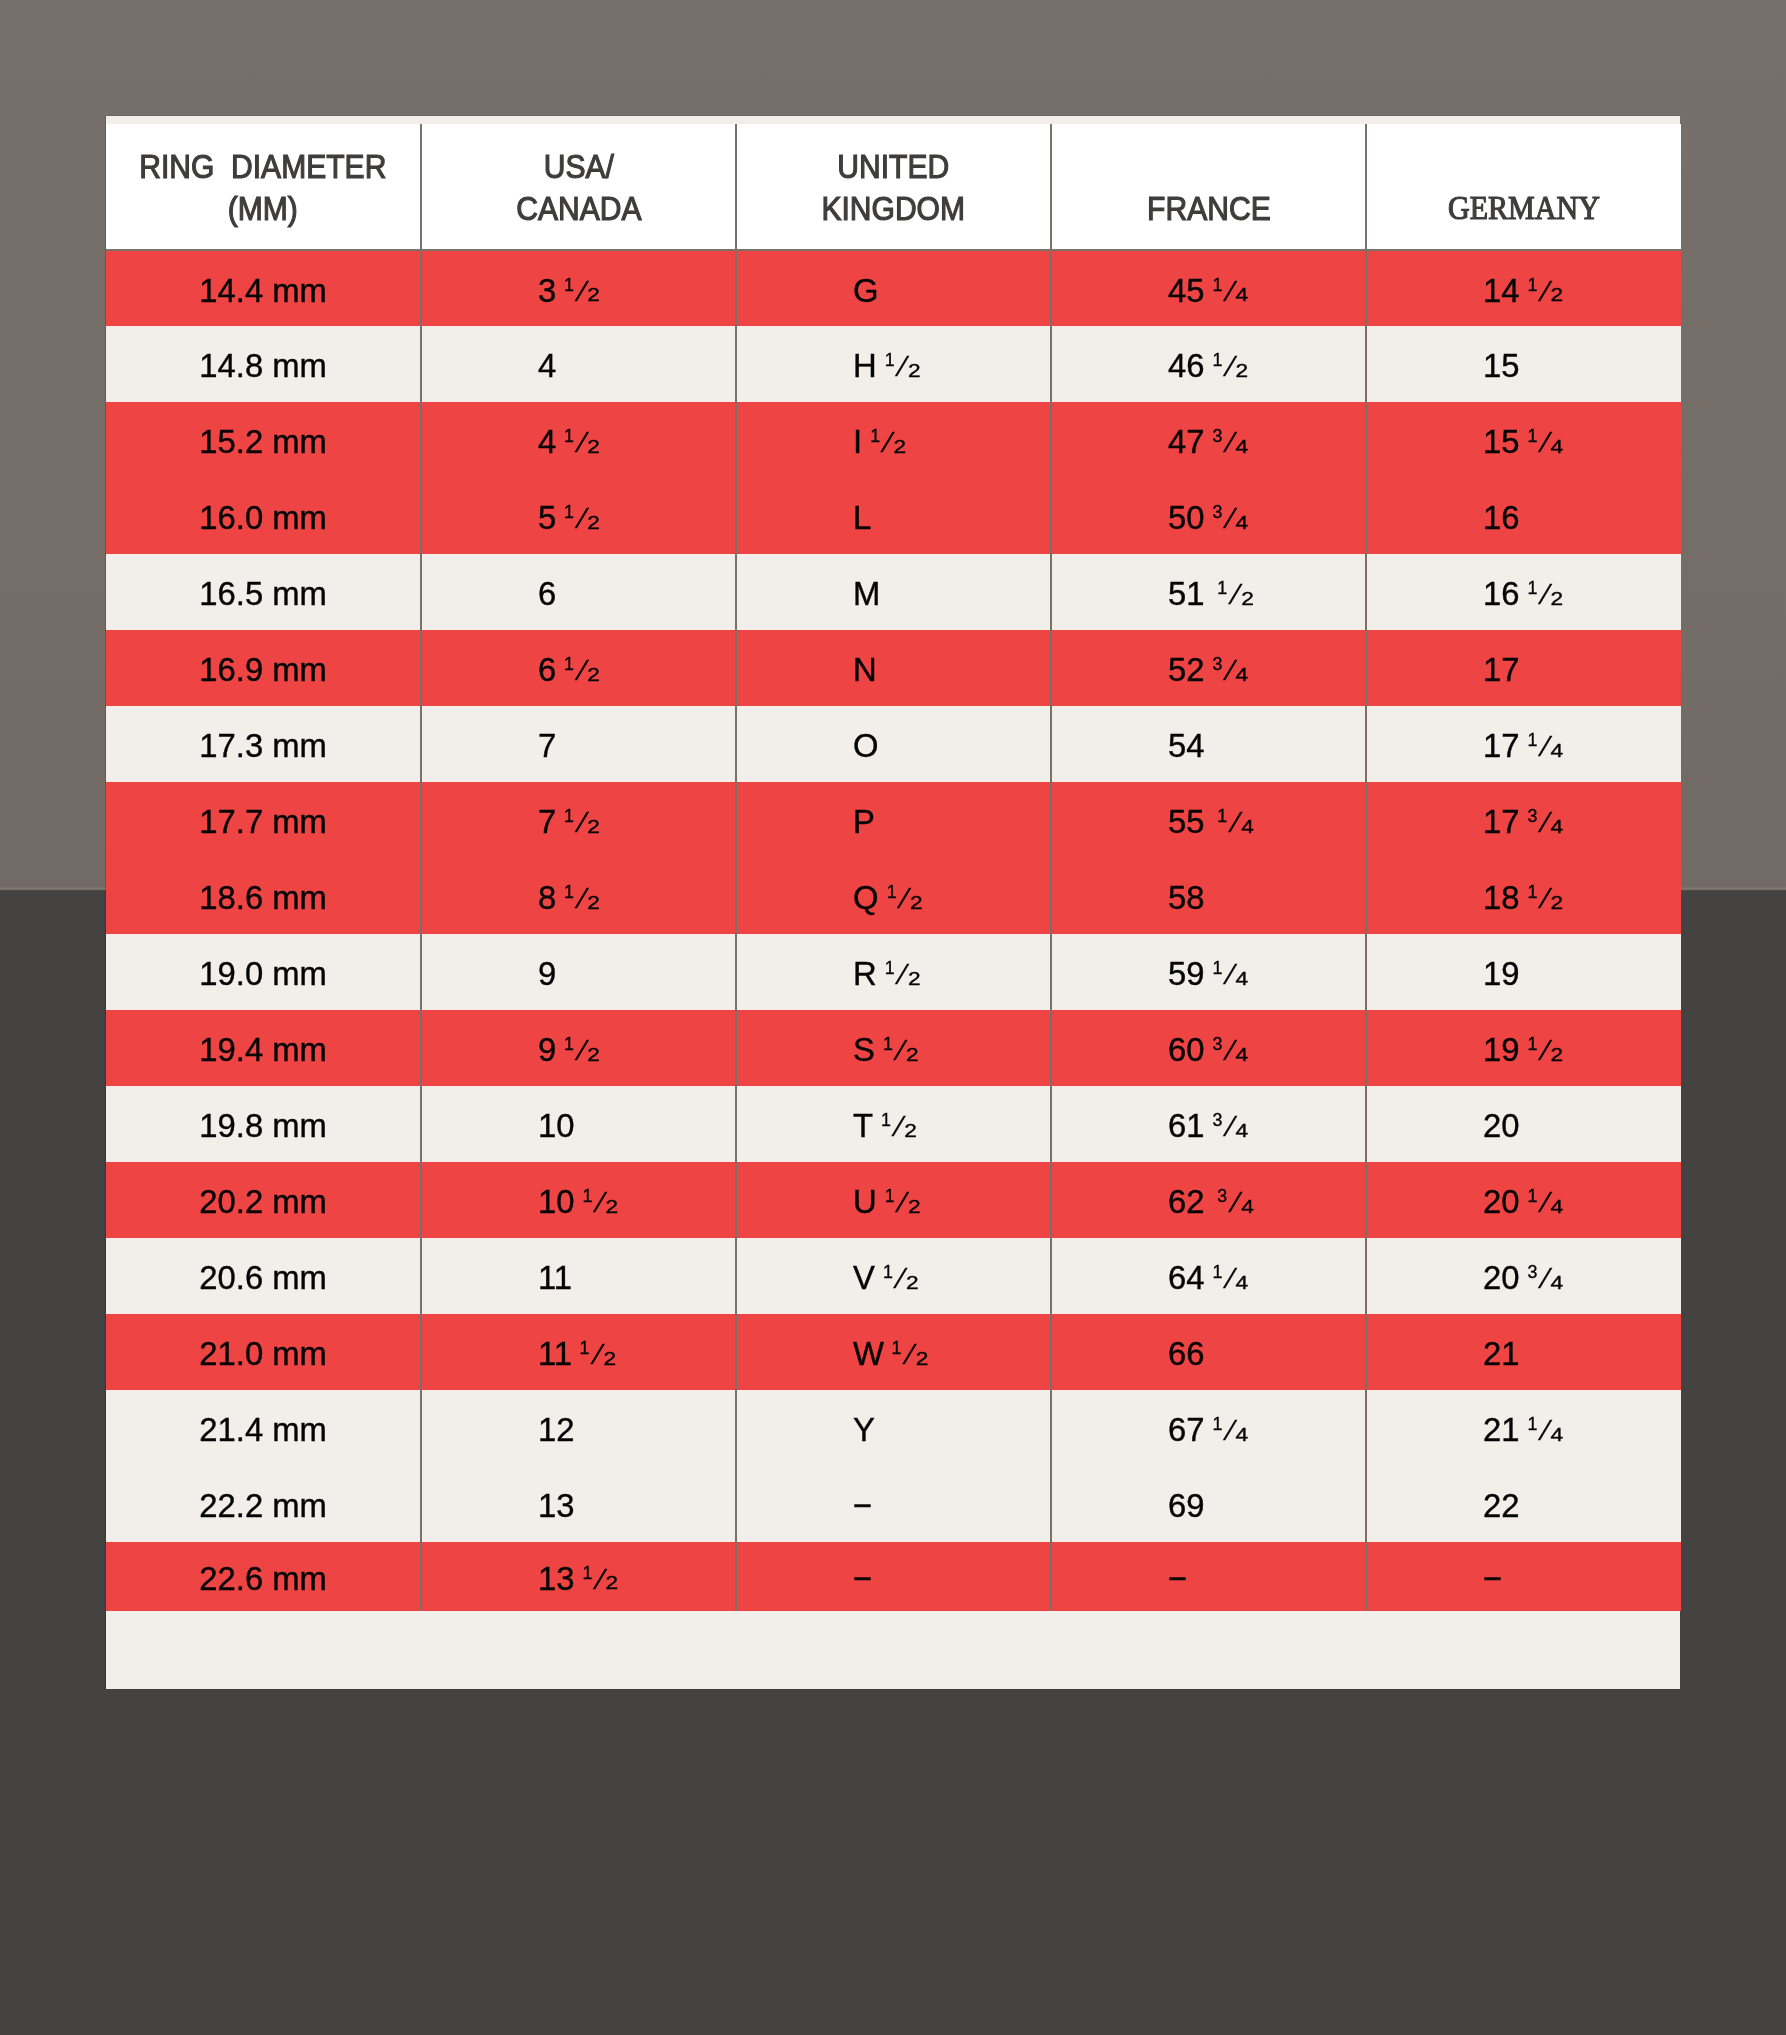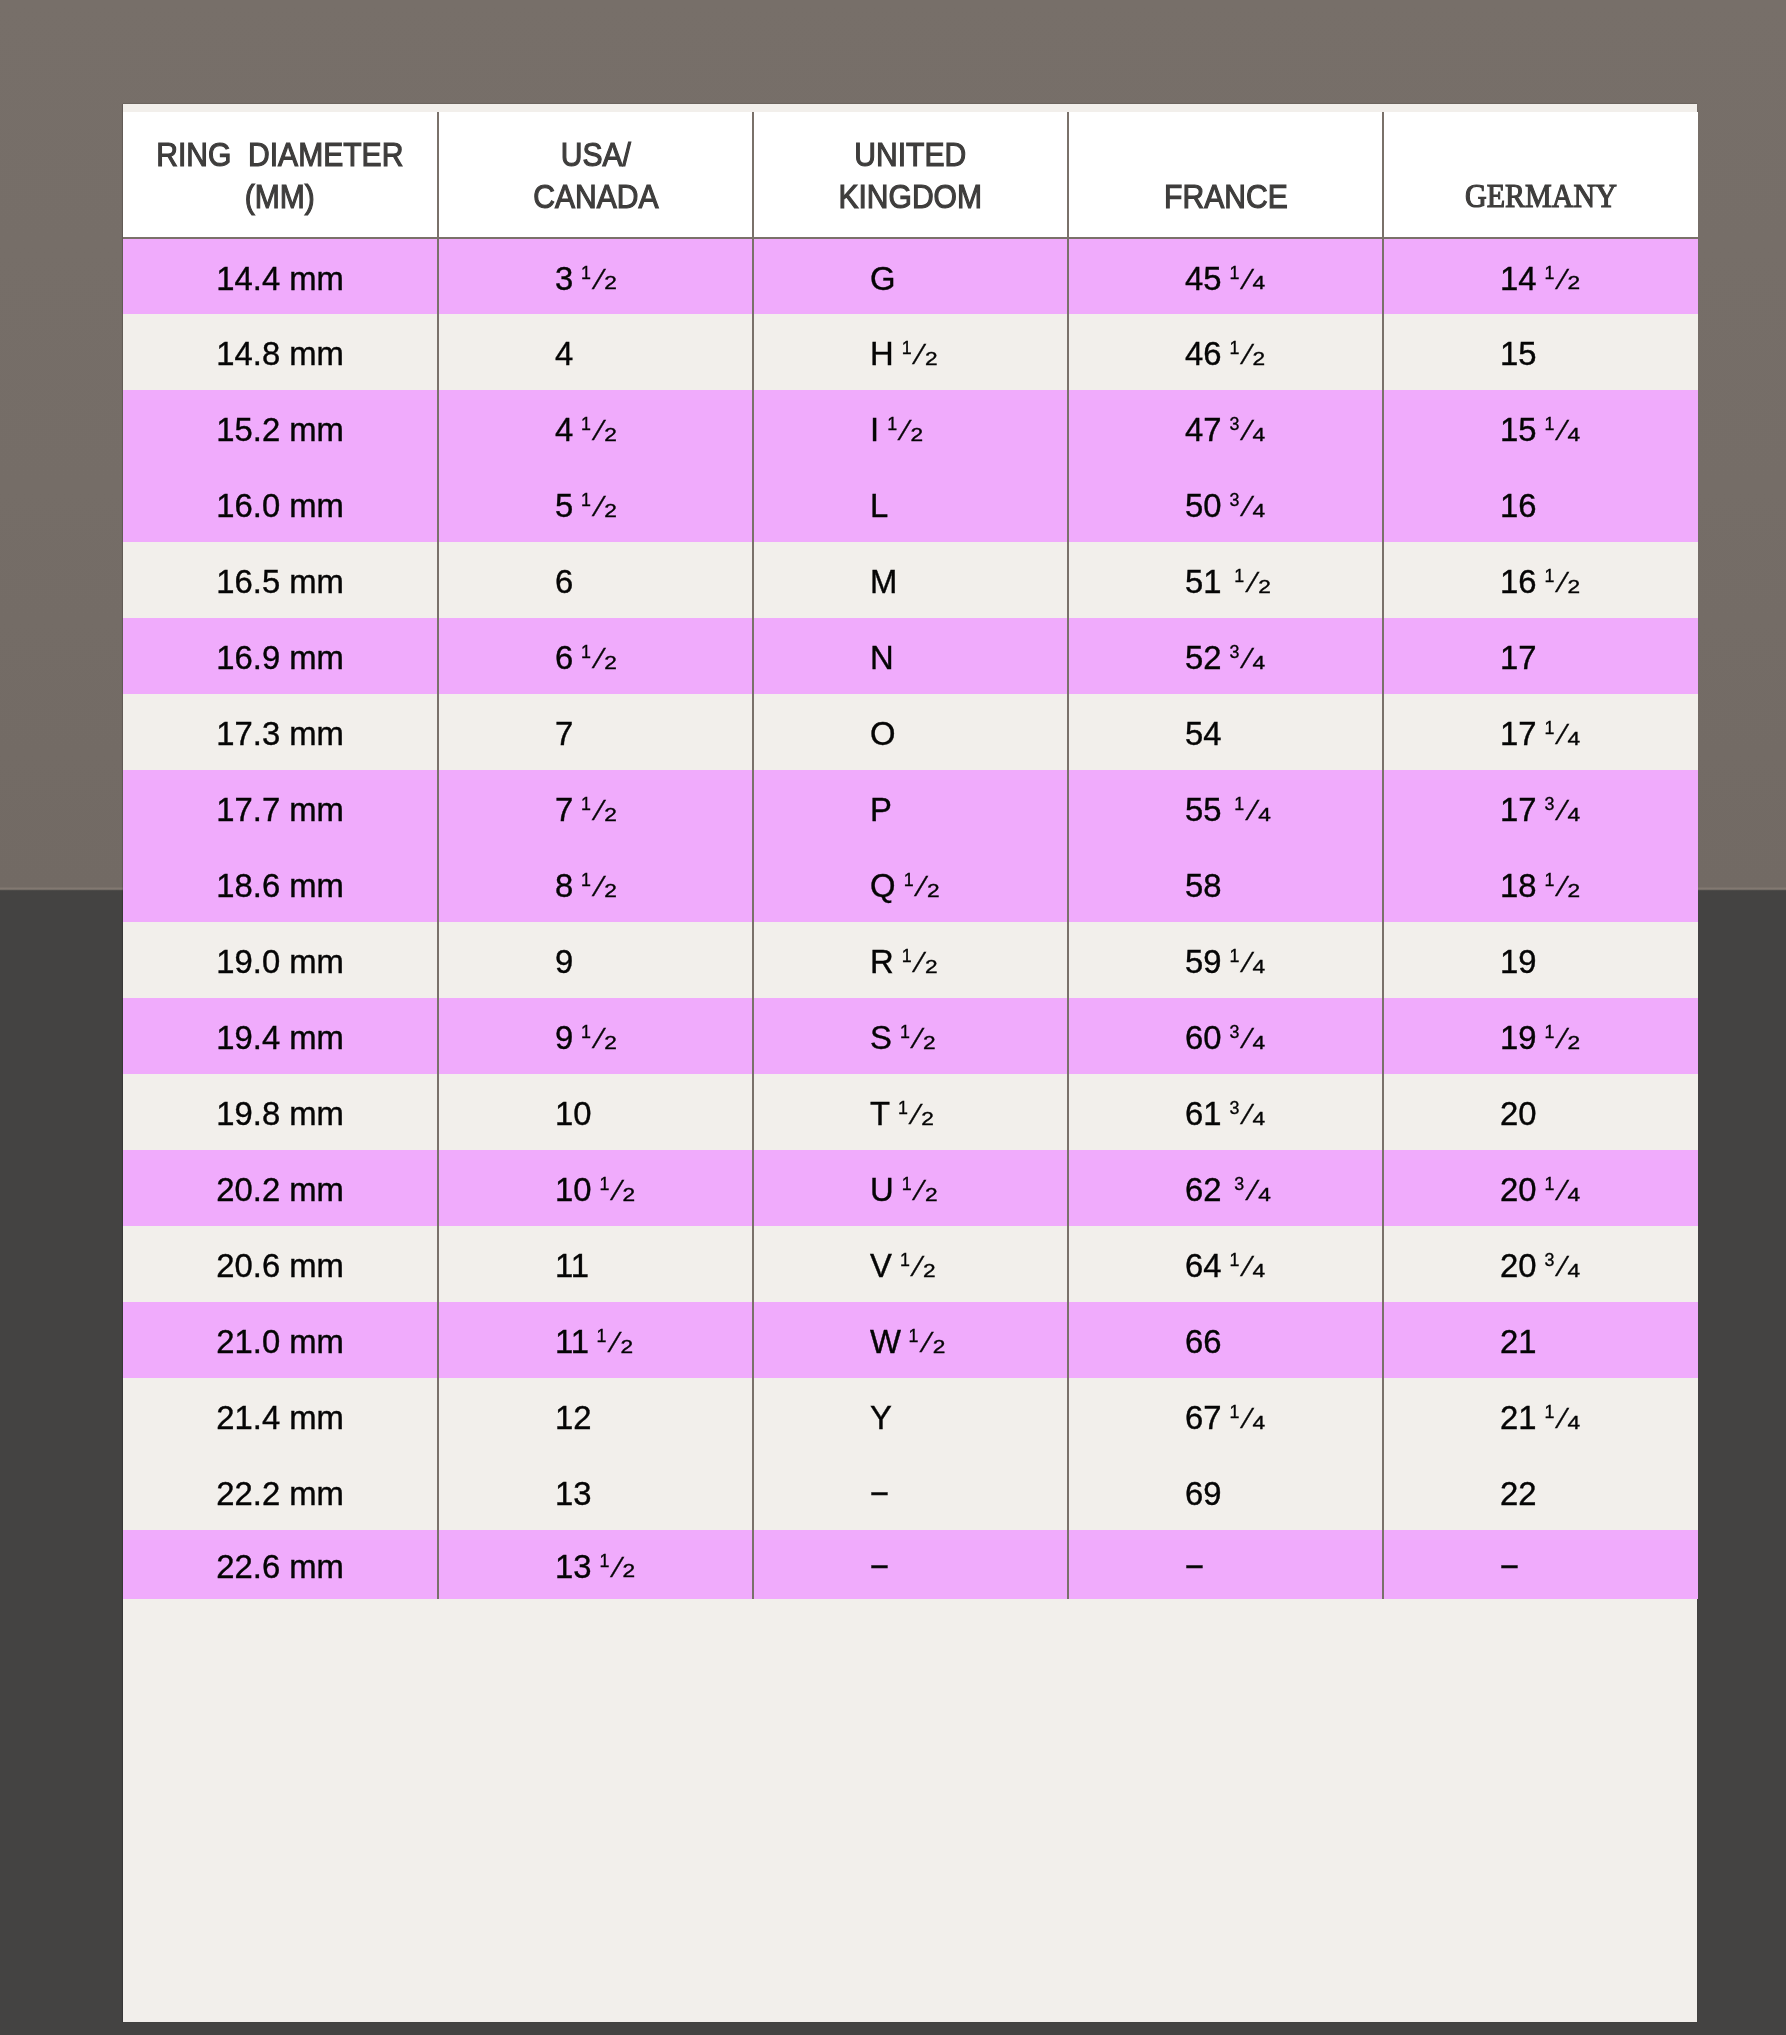--- a/index.html
+++ b/index.html
@@ -11,27 +11,26 @@
   }
   #page { position:relative; width:1787px; height:2035px; }
 
   .bg-upper { position:absolute; left:0; top:0; width:1787px; height:887px;
               background:linear-gradient(to bottom,#776F69 0%,#756D67 55%,#726A64 100%); }
   .bg-seam  { position:absolute; left:0; top:887px; width:1787px; height:4.2px;
               background:linear-gradient(to bottom,#756D67 0%,#857B73 45%,#6E6963 70%,#4C4A48 88%,#444342 100%); }
   .bg-lower { position:absolute; left:0; top:891px; width:1787px; height:1144px; background:#444342; }
 
   #card {
-    position:absolute; left:106px; top:104px;
-    width:1574px; height:1918px;
+    position:absolute; left:106px; top:116px;
+    width:1574px; height:1573px;
     background:#F2EFEB;
     box-sizing:border-box;
     padding:8.4px 0 12.6px 0;
     box-shadow:-1.4px 0 0.7px rgba(0,0,0,.16), 0 -0.7px 0.7px rgba(0,0,0,.10), 0 1.4px 1.4px rgba(0,0,0,.10);
-    margin-left:17px;
   }
 
   table.chart { border-collapse:collapse; table-layout:fixed; width:1574px; border-spacing:0; }
   table.chart col { width:315px; }
 
   table.chart th {
     background:#FFFFFF;
     color:#3E3D3C;
     font-size:34px;
     font-weight:400;
@@ -63,21 +62,21 @@
     border-right:2.8px solid #7A716A;
     vertical-align:middle;
     box-sizing:border-box;
     white-space:pre;
   }
   table.chart td:last-child { border-right:none; }
   td .sq { display:inline-block; transform:scaleX(0.965); position:relative; top:1.4px;
            -webkit-text-stroke:0.4px #050505; }
   tr.last td { height:69px; }
   tr.shade td { background:#F2EFEB; }
-  tr.light td { background:#f0abfc; }
+  tr.light td { background:#ef4444; }
 
   table.chart td.a-center { text-align:center; padding-left:0; }
   table.chart td.a-left   { text-align:left; padding-left:116px; }
   td.a-left .sq  { transform-origin:left center; }
 
   
   .gap { display:inline-block; width:5.6px; }
   .frac { display:inline-block; position:relative; width:33px; height:0;
           vertical-align:baseline; font-size:0; line-height:0; }
   .frac i { font-style:normal; position:absolute; display:block; white-space:pre;

